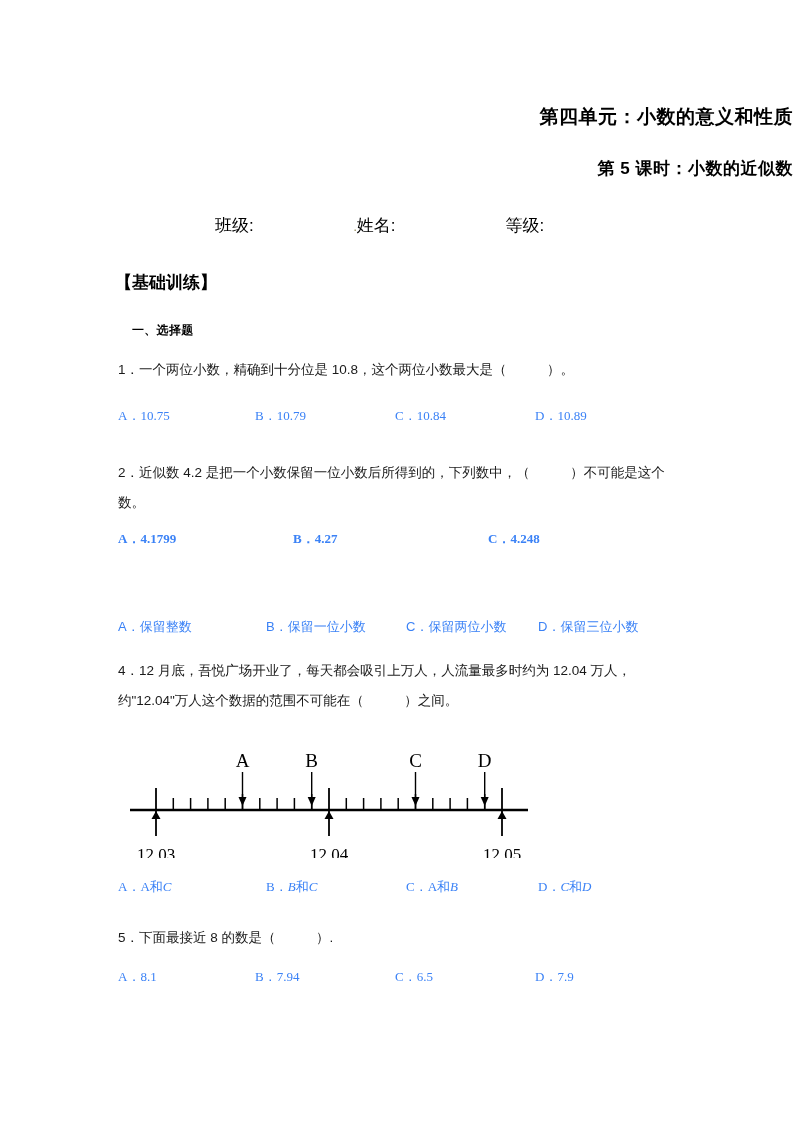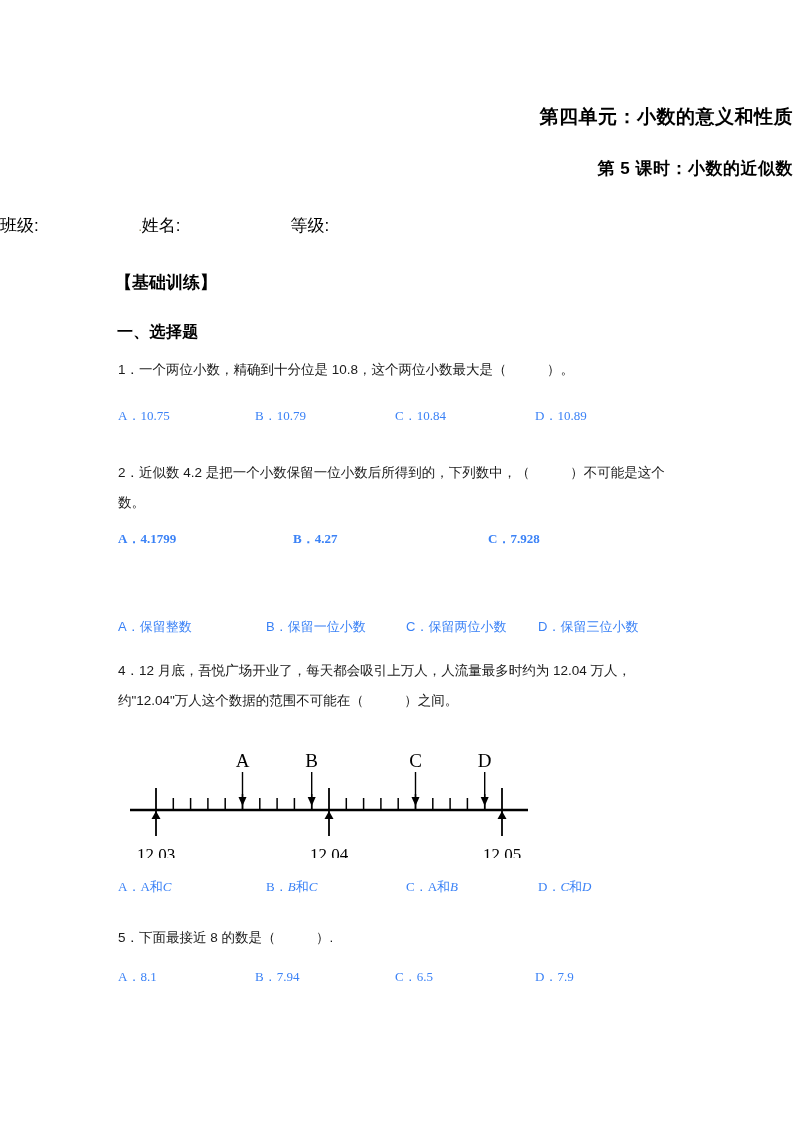--- a/index.html
+++ b/index.html
@@ -27,20 +27,21 @@
 
   
   #student-info {
     position: absolute;
     top: 214px; left: 0; right: 0;
     font-size: 17px;
     color: #000;
   }
   #student-info .inner {
     width: 717px;
+    padding-left: 215px;
     box-sizing: border-box;
     position: relative;
   }
   #student-info .field { display: inline-block; }
   #student-info .gap-dot {
     display: inline-block;
     width: 103px;
     text-align: right;
     color: #8a7f4a;
     font-size: 12px;
@@ -50,22 +51,22 @@
 
   
   #section-basic {
     position: absolute;
     top: 271px; left: 115px;
     font-size: 17px;
     font-weight: bold;
   }
   #subsection-choice {
     position: absolute;
-    top: 322px; left: 117px;
-    font-size: 16px;
+    top: 322px; left: 132px;
+    font-size: 12px;
     font-weight: bold;
     letter-spacing: 0.3px;
   }
 
   
   .q-stem {
     position: absolute;
     left: 118px;
     width: 566px;
     font-size: 13.5px;
@@ -161,21 +162,21 @@
     <span class="opt c1 serif">A．10.75</span>
     <span class="opt c2 serif">B．10.79</span>
     <span class="opt c3 serif">C．10.84</span>
     <span class="opt c4 serif">D．10.89</span>
   </div>
 
   <div class="q-stem" id="q2-stem">2．近似数 4.2 是把一个小数保留一位小数后所得到的，下列数中，（　　　）不可能是这个数。</div>
   <div class="opt-row" id="q2-opts">
     <span class="opt c1 serif">A．4.1799</span>
     <span class="opt c2w serif">B．4.27</span>
-    <span class="opt c3w serif">C．7.928</span>
+    <span class="opt c3w serif">C．4.248</span>
   </div>
 
   <div class="opt-row" id="q3-opts">
     <span class="opt c1">A．保留整数</span>
     <span class="opt c2b">B．保留一位小数</span>
     <span class="opt c3b">C．保留两位小数</span>
     <span class="opt c4b">D．保留三位小数</span>
   </div>
 
   <div class="q-stem" id="q4-stem">4．12 月底，吾悦广场开业了，每天都会吸引上万人，人流量最多时约为 12.04 万人，约"12.04"万人这个数据的范围不可能在（　　　）之间。</div>

